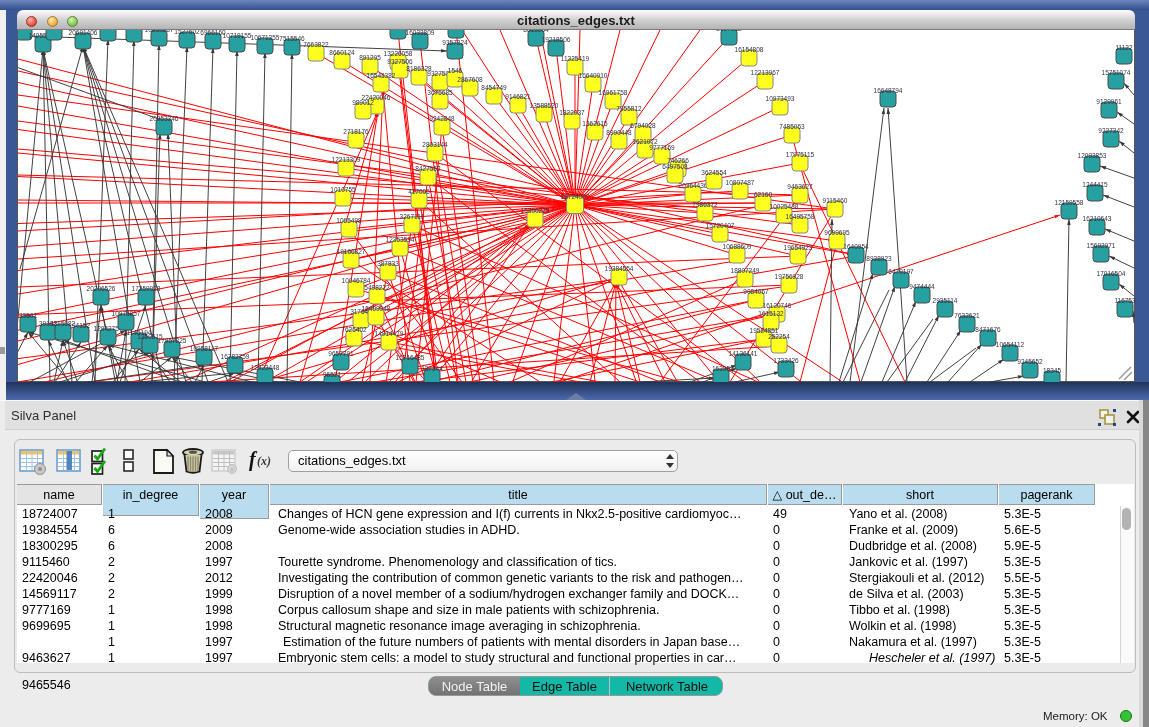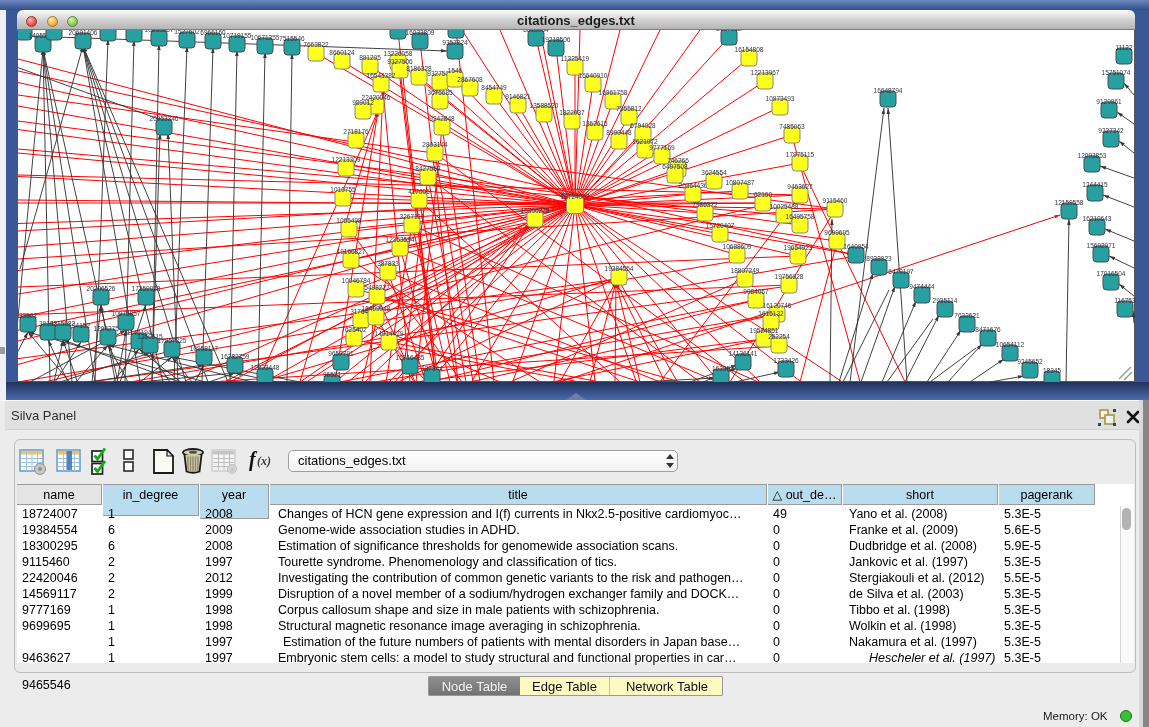--- a/index.html
+++ b/index.html
@@ -845,21 +845,20 @@
     <span style="position:absolute;left:22px;top:39px;white-space:nowrap;">19384554</span>
     <span style="position:absolute;left:108px;top:39px;white-space:nowrap;">6</span>
     <span style="position:absolute;left:205px;top:39px;white-space:nowrap;">2009</span>
     <span style="position:absolute;left:278px;top:39px;white-space:nowrap;">Genome-wide association studies in ADHD.</span>
     <span style="position:absolute;left:773px;top:39px;white-space:nowrap;">0</span>
     <span style="position:absolute;left:849px;top:39px;white-space:nowrap;">Franke et al. (2009)</span>
     <span style="position:absolute;left:1004px;top:39px;white-space:nowrap;">5.6E-5</span>
     <span style="position:absolute;left:22px;top:55px;white-space:nowrap;">18300295</span>
     <span style="position:absolute;left:108px;top:55px;white-space:nowrap;">6</span>
     <span style="position:absolute;left:205px;top:55px;white-space:nowrap;">2008</span>
-    <span style="position:absolute;left:278px;top:55px;white-space:nowrap;">Estimation of significance thresholds for genomewide association scans.</span>
     <span style="position:absolute;left:773px;top:55px;white-space:nowrap;">0</span>
     <span style="position:absolute;left:849px;top:55px;white-space:nowrap;">Dudbridge et al. (2008)</span>
     <span style="position:absolute;left:1004px;top:55px;white-space:nowrap;">5.9E-5</span>
     <span style="position:absolute;left:22px;top:71px;white-space:nowrap;">9115460</span>
     <span style="position:absolute;left:108px;top:71px;white-space:nowrap;">2</span>
     <span style="position:absolute;left:205px;top:71px;white-space:nowrap;">1997</span>
     <span style="position:absolute;left:278px;top:71px;white-space:nowrap;">Tourette syndrome. Phenomenology and classification of tics.</span>
     <span style="position:absolute;left:773px;top:71px;white-space:nowrap;">0</span>
     <span style="position:absolute;left:849px;top:71px;white-space:nowrap;">Jankovic et al. (1997)</span>
     <span style="position:absolute;left:1004px;top:71px;white-space:nowrap;">5.3E-5</span>
@@ -903,21 +902,21 @@
     <span style="position:absolute;left:205px;top:167px;white-space:nowrap;">1997</span>
     <span style="position:absolute;left:278px;top:167px;white-space:nowrap;">Embryonic stem cells: a model to study structural and functional properties in car…</span>
     <span style="position:absolute;left:773px;top:167px;white-space:nowrap;">0</span>
     <span style="position:absolute;left:869px;top:167px;white-space:nowrap;font-style:italic;">Hescheler et al. (1997)</span>
     <span style="position:absolute;left:1004px;top:167px;white-space:nowrap;">5.3E-5</span>
   </div>
 
 <div class="abs" style="left:1120px;top:506px;width:14px;height:157px;background:#fafafa;border-left:1px solid #d5d5d5;"></div>
 <div class="abs" style="left:1122px;top:508px;width:9px;height:22px;background:#b3b3b3;border-radius:5px;"></div>
 
-<div class="abs" style="left:428px;top:676px;width:295px;height:20px;border:1px solid #989898;border-radius:1px;background:#fef9c3;overflow:hidden;font-size:13px;">
+<div class="abs" style="left:428px;top:676px;width:295px;height:20px;border:1px solid #989898;border-radius:8px;background:#14b8a6;overflow:hidden;font-size:13px;">
 <div style="position:absolute;left:0;top:0;width:91px;height:20px;background:linear-gradient(#8f8f8f,#6f6f6f);color:#f2f2f2;text-align:center;line-height:19px;">Node Table</div>
 <div style="position:absolute;left:91px;top:0;width:90px;height:20px;color:#111;text-align:center;line-height:19px;border-right:1px solid #c0c0c0;">Edge Table</div>
 <div style="position:absolute;left:181px;top:0;width:114px;height:20px;color:#111;text-align:center;line-height:19px;">Network Table</div>
 </div>
 
 <div class="abs" style="left:1043px;top:710px;font-size:11.5px;color:#1c1c1c;">Memory: OK</div>
 <div class="abs" style="left:1120px;top:710px;width:12px;height:12px;border-radius:50%;background:#35c435;border:1px solid #1d6e1d;"></div>
 
 <div class="abs" style="left:1143px;top:400px;width:6px;height:327px;background:#868686;"></div>
 <div class="abs" style="left:1139px;top:400px;width:4px;height:327px;background:#d9d9d9;"></div>

